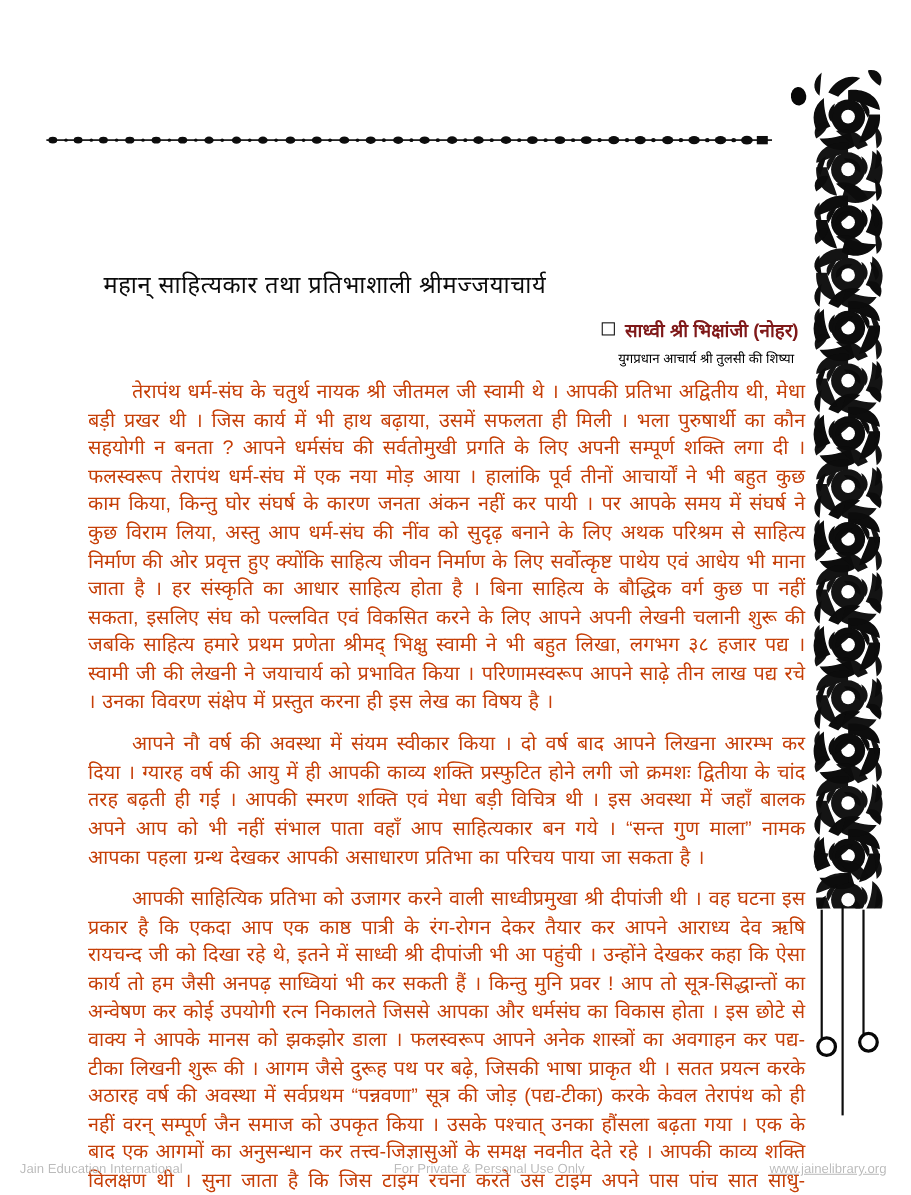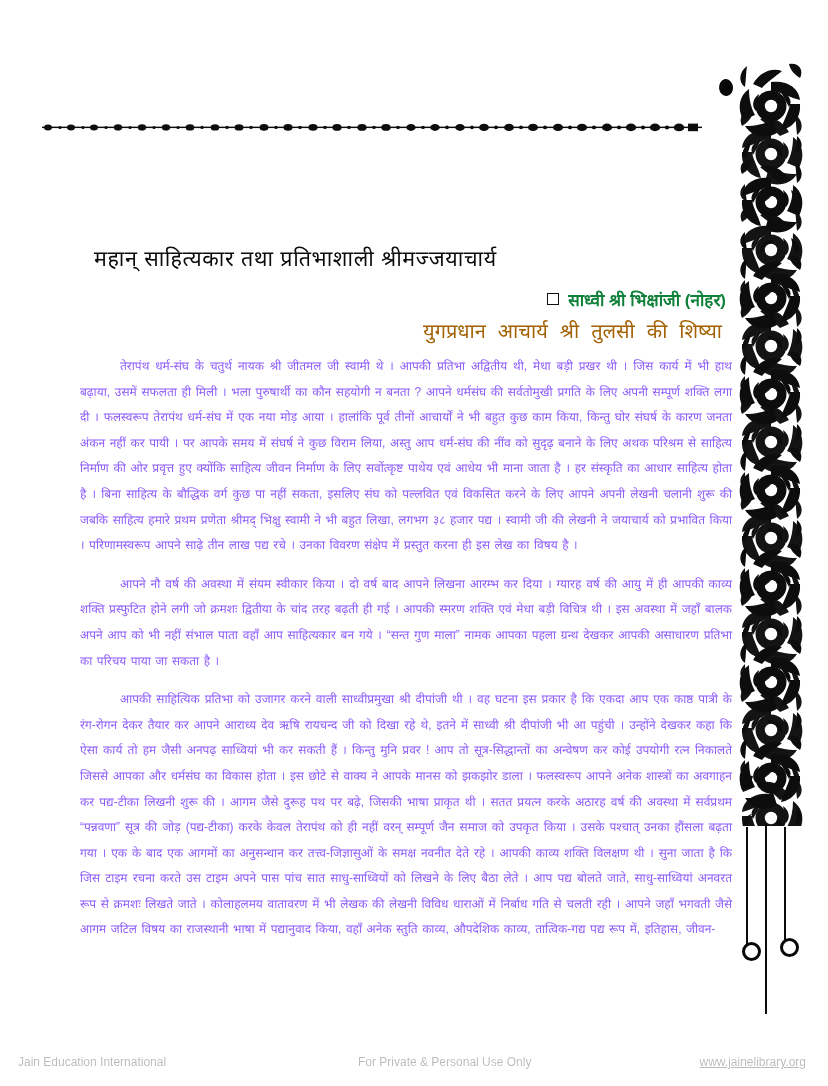--- a/index.html
+++ b/index.html
@@ -89,47 +89,47 @@
     transform-origin: left top;
   }
 
   #byline-block {
     text-align: right;
     margin: 0 6px 10px 0;
   }
   #author-line {
     font-size: 17px;
     font-weight: bold;
-    color: #15803d;
+    color: #7f1d1d;
     font-family: "Liberation Sans", "DejaVu Sans", sans-serif;
     margin: 0 0 6px 0;
     white-space: nowrap;
     text-align: right;
   }
   #author-bullet {
     display: inline-block;
     width: 10px;
     height: 10px;
     border: 1.6px solid #141414;
     margin-right: 9px;
     vertical-align: 1px;
   }
   #affiliation-line {
-    font-size: 20px;
-    color: #a16207;
-    font-family: Liberation Mono, monospace;
+    font-size: 12px;
+    color: #000000;
+    font-family: Liberation Sans, sans-serif;
     margin: 0 4px 0 0;
     white-space: nowrap;
   }
 
   .para {
     font-family: "Liberation Sans", "DejaVu Sans", sans-serif;
-    font-size: 12px;
+    font-size: 18px;
     line-height: 25.6px;
-    color: #8b5cf6;
+    color: #c2410c;
     text-align: justify;
     text-justify: inter-word;
     margin: 0 0 13px 0;
     text-indent: 40px;
     word-spacing: 1.2px;
   }
   .para:last-child { margin-bottom: 0; }
 
   
   #footer {

